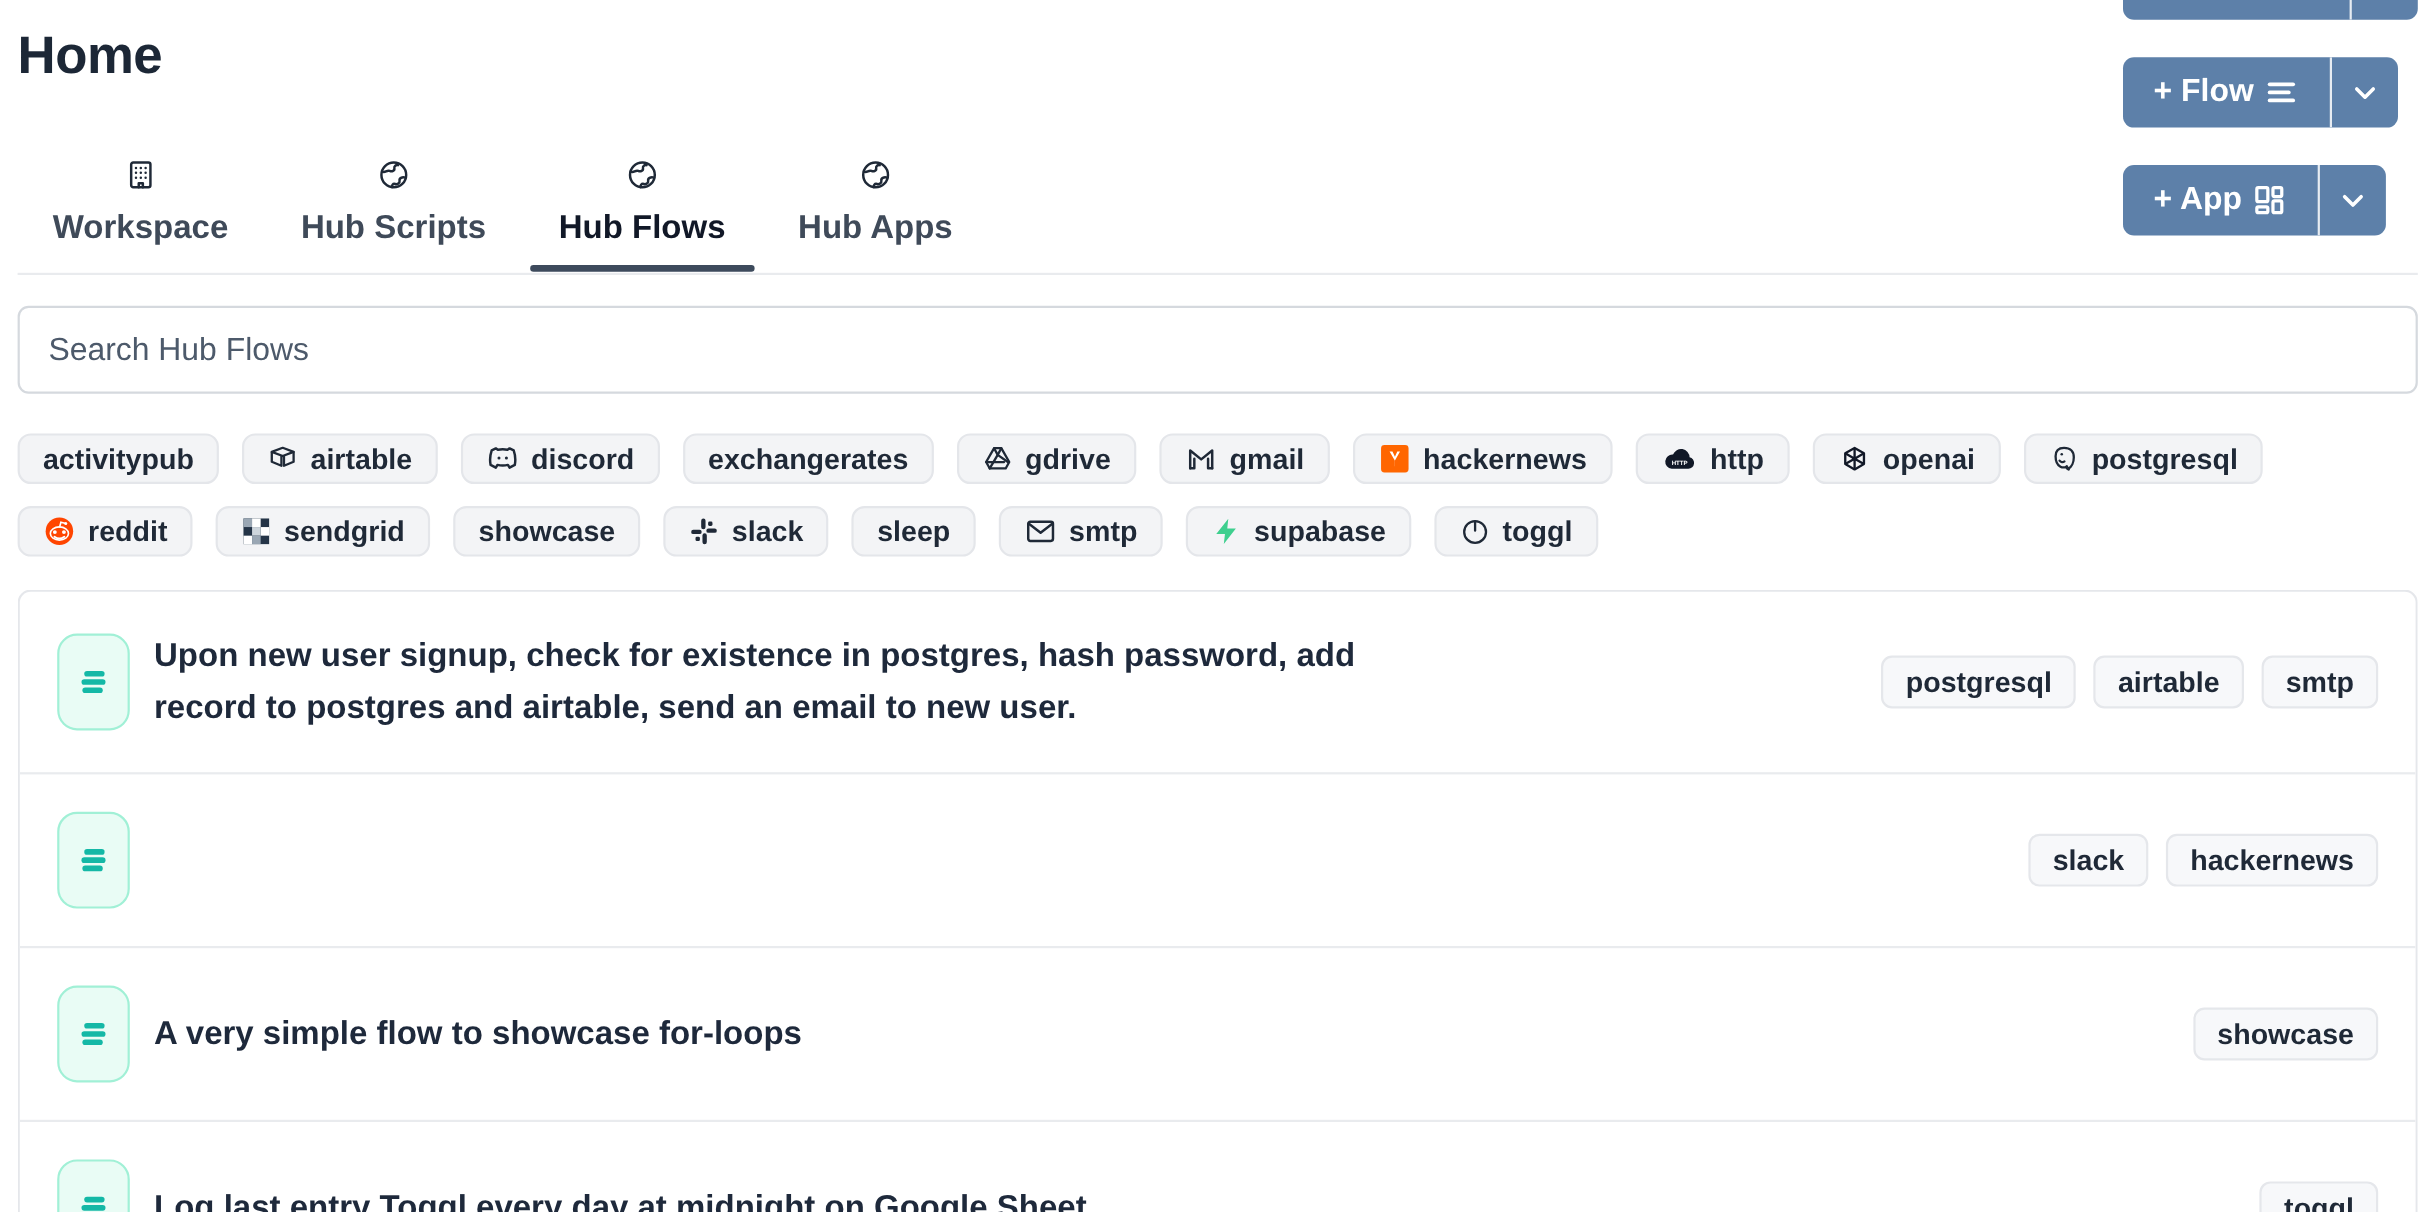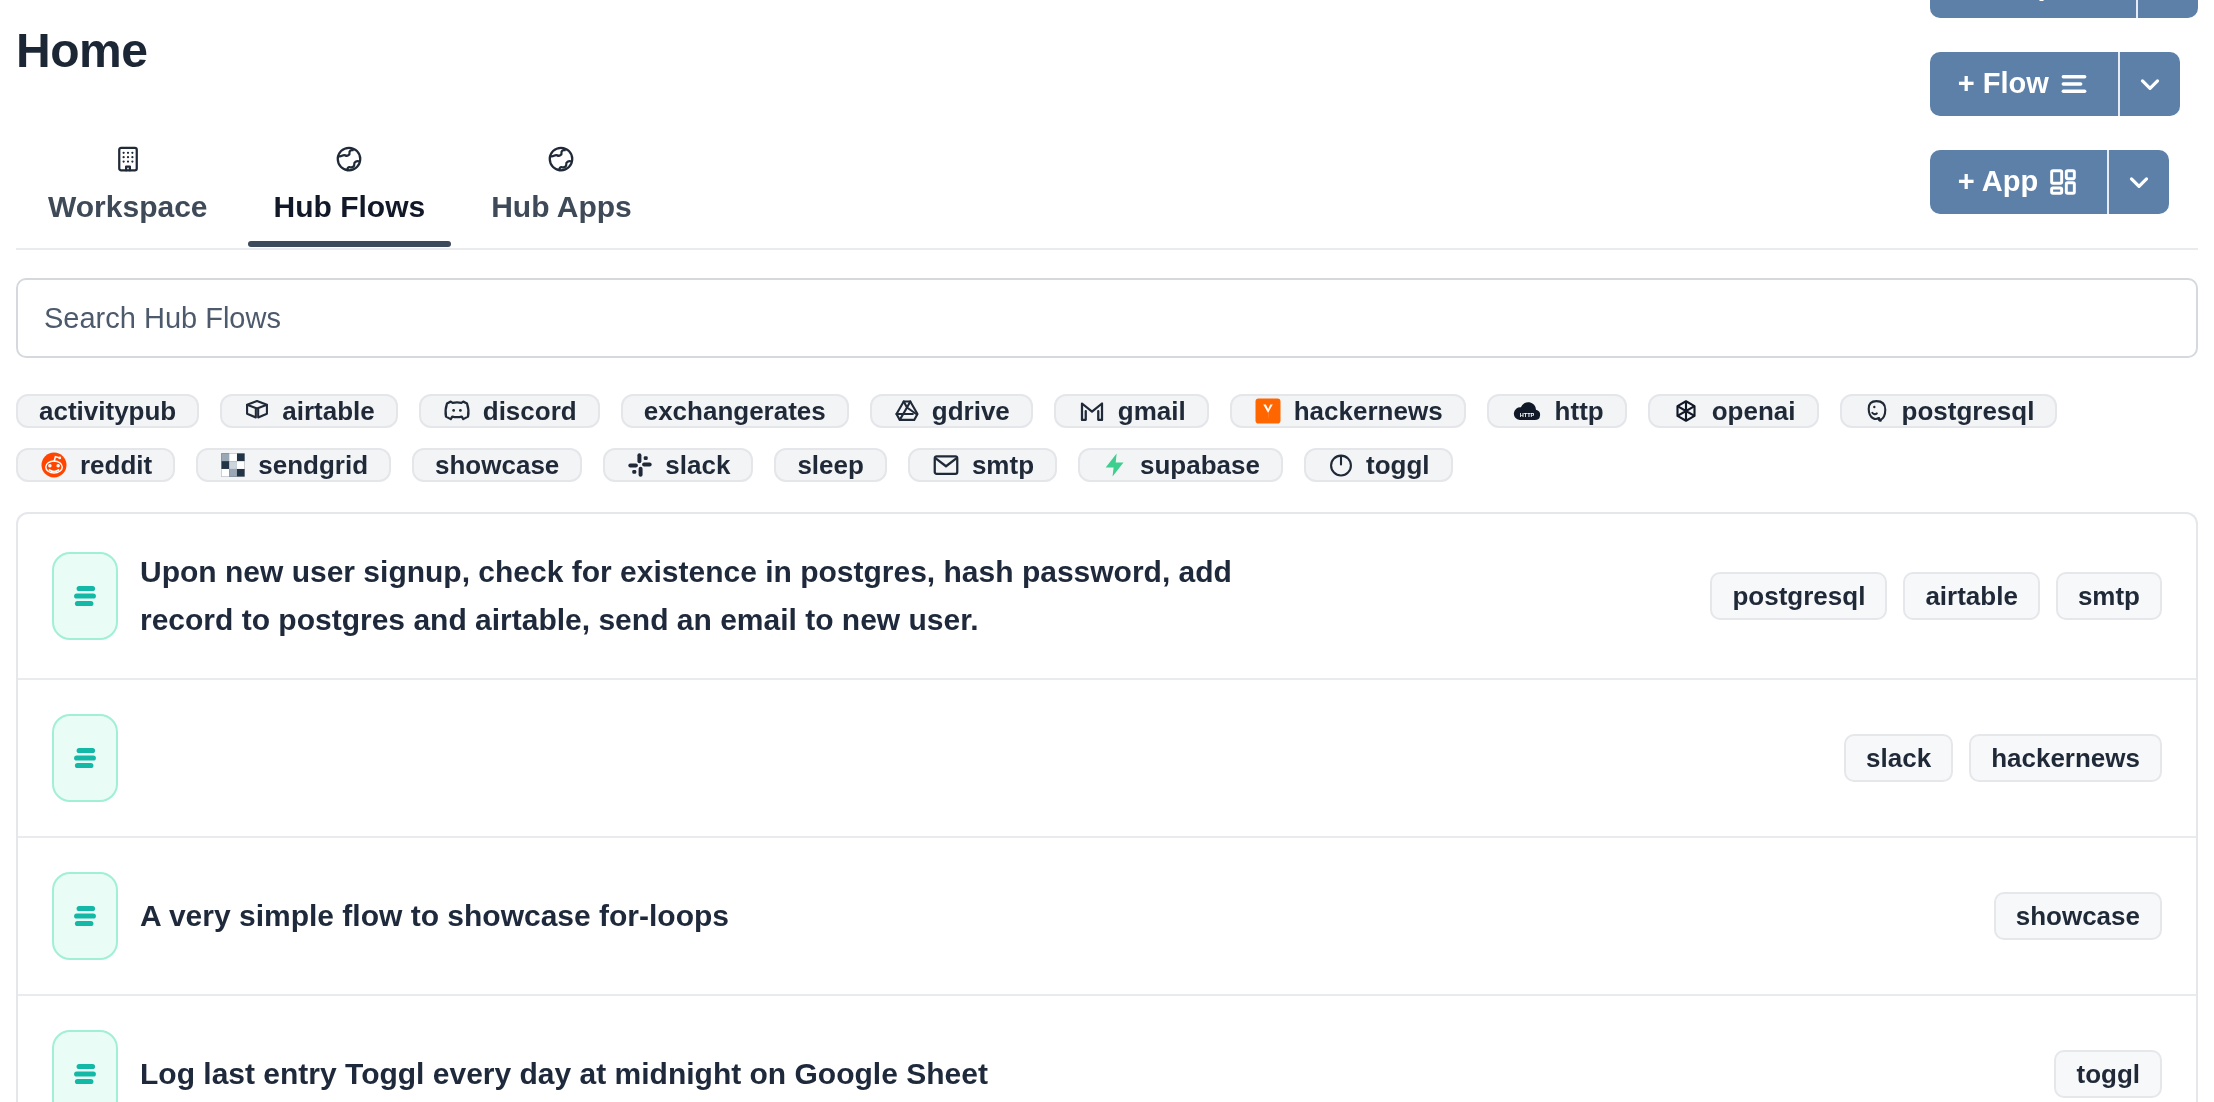--- a/index.html
+++ b/index.html
@@ -31,21 +31,21 @@
 
   
   .search-wrap { margin-top:28px; }
   .search-input { width:100%; height:80px; border:2px solid #d5d9de; border-radius:10px;
                   padding:0 26px; font-size:29px; color:#6d28d9; outline:none;
                   font-family:"Liberation Sans", sans-serif; }
   .search-input::placeholder { color:#4d5a6b; opacity:1; }
 
   
   .filters { margin-top:36px; display:flex; flex-wrap:wrap; gap:20px 21px; }
-  .chip { display:flex; align-items:center; gap:11px; height:34px; padding:0 21px;
+  .chip { display:flex; align-items:center; gap:11px; height:46px; padding:0 21px;
           background:#f3f4f6; border:2px solid #e4e6ea; border-radius:12px;
           font-size:26px; font-weight:700; color:#1f2937; cursor:pointer; white-space:nowrap; }
   .chip .c-icon { display:flex; align-items:center; }
 
   
   .flow-list { margin-top:30px; border:2px solid #e5e7eb; border-bottom:none;
                border-radius:12px 12px 0 0; overflow:hidden; }
   .flow-row { display:flex; align-items:center; padding:34px 34px; min-height:130px; cursor:pointer; }
   .flow-row + .flow-row { border-top:2px solid #e9ebee; }
   .flow-badge { flex:0 0 auto; width:66px; height:88px; border-radius:18px; background:#e9fcf5;
@@ -126,20 +126,30 @@
       <div class="tab">
     <span class="t-icon">
           <svg width="30" height="30" viewBox="0 0 24 24" fill="none" stroke="#1f2937" stroke-width="1.8" stroke-linecap="round" stroke-linejoin="round">
             <rect x="5" y="3" width="14" height="18" rx="1.5"></rect>
             <path d="M8.5 7h.01M12 7h.01M15.5 7h.01M8.5 10.5h.01M12 10.5h.01M15.5 10.5h.01M8.5 14h.01M12 14h.01M15.5 14h.01"></path>
             <path d="M10.5 21v-3h3v3"></path>
           </svg>
         </span>
     <span class="t-label">Workspace</span>
   </div>
+      <div class="tab">
+    <span class="t-icon">
+          <svg width="30" height="30" viewBox="0 0 24 24" fill="none" stroke="#1f2937" stroke-width="1.8" stroke-linecap="round" stroke-linejoin="round">
+            <circle cx="12" cy="12" r="9"></circle>
+            <path d="M3.6 9.5c2 1.4 3.3-1.4 5.4-.4 1.6.8 3.8-.2 3.4-2-.3-1.5 1.2-2.6 2.6-2.2"></path>
+            <path d="M20.4 14c-2.4-.8-4.6.6-4.2 2.3.3 1.6-1.6 2.8-3.2 2.3-1.7-.5-2.7 1.2-2.2 2.3"></path>
+          </svg>
+        </span>
+    <span class="t-label">Hub Scripts</span>
+  </div>
       <div class="tab active">
     <span class="t-icon">
           <svg width="30" height="30" viewBox="0 0 24 24" fill="none" stroke="#1f2937" stroke-width="1.8" stroke-linecap="round" stroke-linejoin="round">
             <circle cx="12" cy="12" r="9"></circle>
             <path d="M3.6 9.5c2 1.4 3.3-1.4 5.4-.4 1.6.8 3.8-.2 3.4-2-.3-1.5 1.2-2.6 2.6-2.2"></path>
             <path d="M20.4 14c-2.4-.8-4.6.6-4.2 2.3.3 1.6-1.6 2.8-3.2 2.3-1.7-.5-2.7 1.2-2.2 2.3"></path>
           </svg>
         </span>
     <span class="t-label">Hub Flows</span>
   </div>

